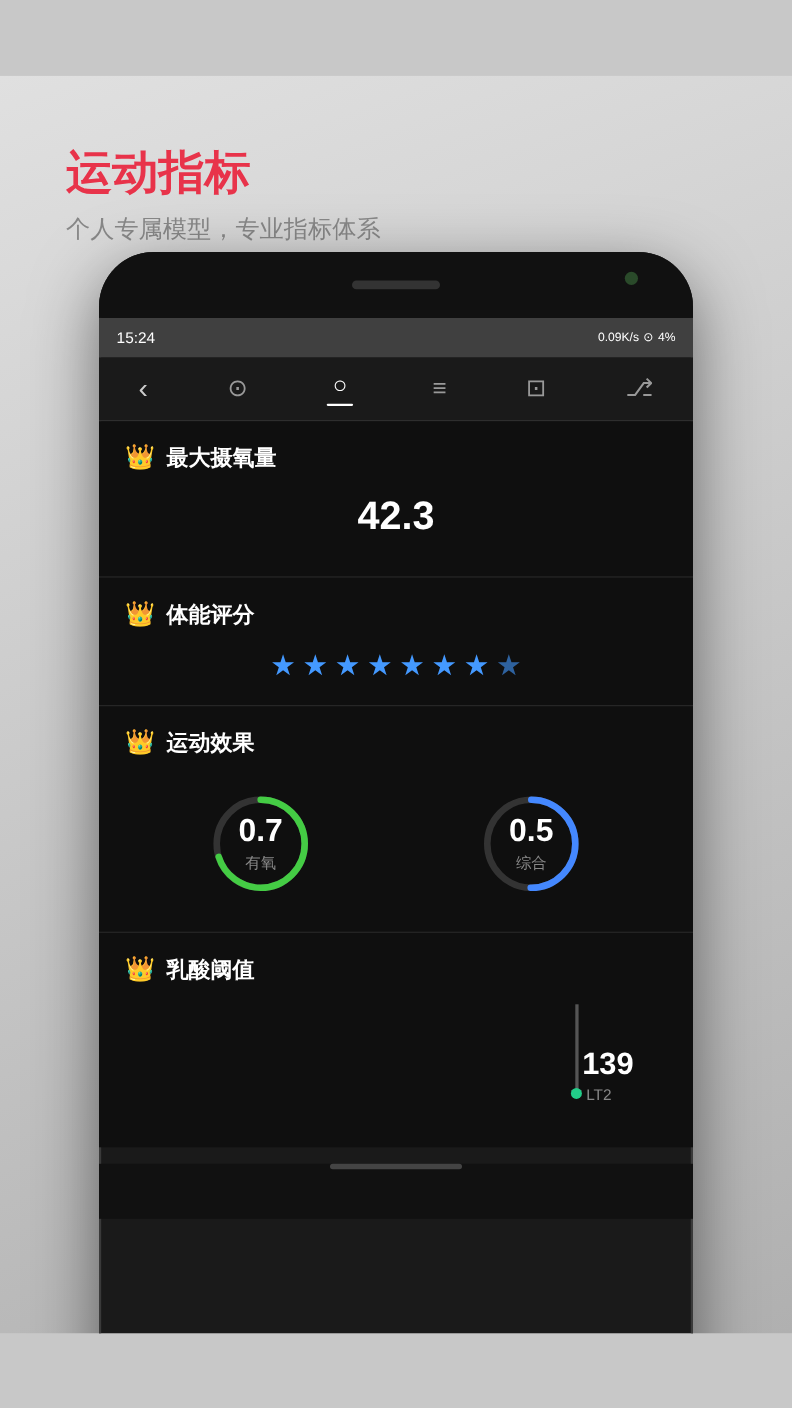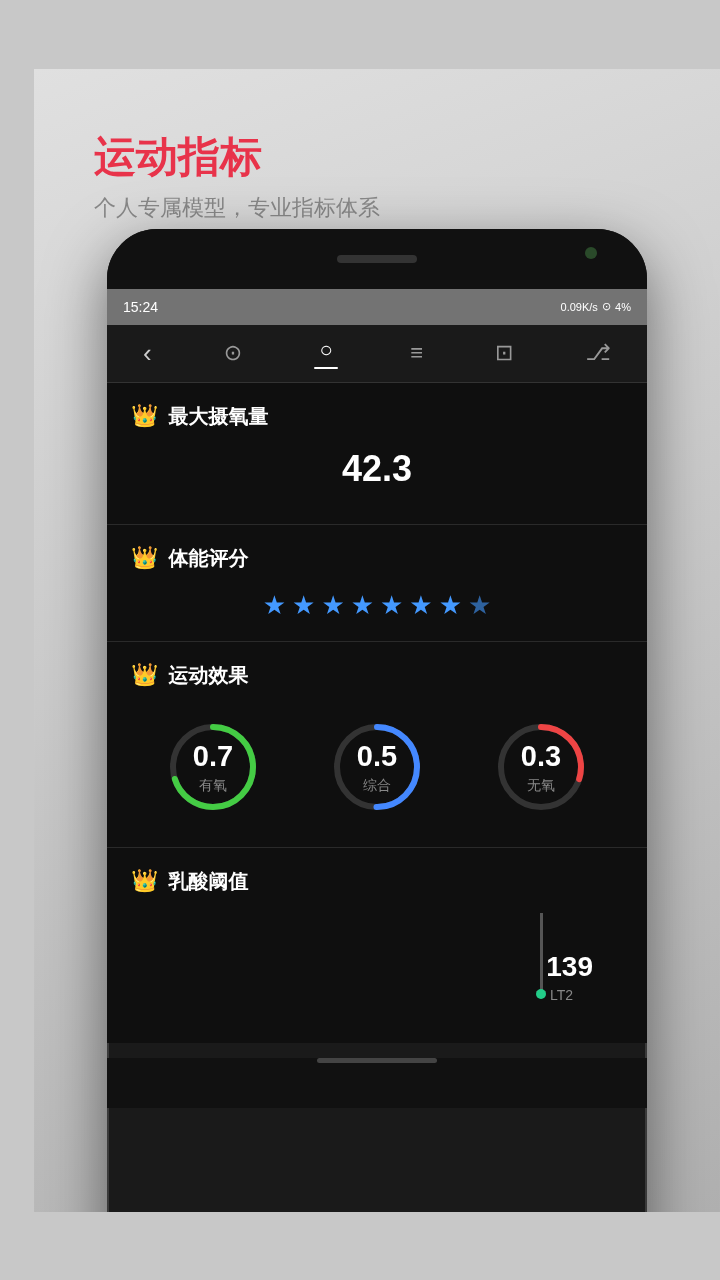--- a/index.html
+++ b/index.html
@@ -13,21 +13,20 @@
     }
     .page-container {
       width: 720px;
       height: 1143px;
       background: linear-gradient(160deg, #e0e0e0 0%, #b0b0b0 100%);
       position: relative;
       display: flex;
       flex-direction: column;
       align-items: center;
       overflow: hidden;
-      margin-left: 34px;
     }
     .header-text {
       position: absolute;
       top: 60px;
       left: 60px;
     }
     .header-title {
       font-size: 42px;
       font-weight: bold;
       color: #e8334a;
@@ -72,21 +71,21 @@
       top: 18px;
       width: 12px;
       height: 12px;
       background: #2a4a2a;
       border-radius: 50%;
     }
     
     .status-bar {
       width: 100%;
       height: 36px;
-      background: #737373;
+      background: #404040;
       display: flex;
       align-items: center;
       justify-content: space-between;
       padding: 0 16px;
     }
     .status-time {
       color: #fff;
       font-size: 14px;
       font-weight: 500;
     }
@@ -426,32 +425,20 @@
                 <circle class="gauge-bg" cx="50" cy="50" r="40" stroke-dasharray="251" stroke-dashoffset="0"></circle>
                 <circle class="gauge-fill-blue" cx="50" cy="50" r="40" stroke-dasharray="251" stroke-dashoffset="125"></circle>
               </svg>
               <div class="circle-inner">
                 <div class="circle-value">0.5</div>
                 <div class="circle-name">综合</div>
               </div>
             </div>
           </div>
 
-          <div class="effect-circle">
-            <div class="circle-gauge">
-              <svg viewBox="0 0 100 100">
-                <circle class="gauge-bg" cx="50" cy="50" r="40" stroke-dasharray="251" stroke-dashoffset="0"></circle>
-                <circle class="gauge-fill-red" cx="50" cy="50" r="40" stroke-dasharray="251" stroke-dashoffset="176"></circle>
-              </svg>
-              <div class="circle-inner">
-                <div class="circle-value">0.3</div>
-                <div class="circle-name">无氧</div>
-              </div>
-            </div>
-          </div>
         </div>
       </div>
 
       <div class="lactate-section">
         <div class="section-title">
           <span class="crown-icon">👑</span>
           <span class="section-label">乳酸阈值</span>
         </div>
         <div class="lactate-chart">
           <div class="lactate-line"></div>

